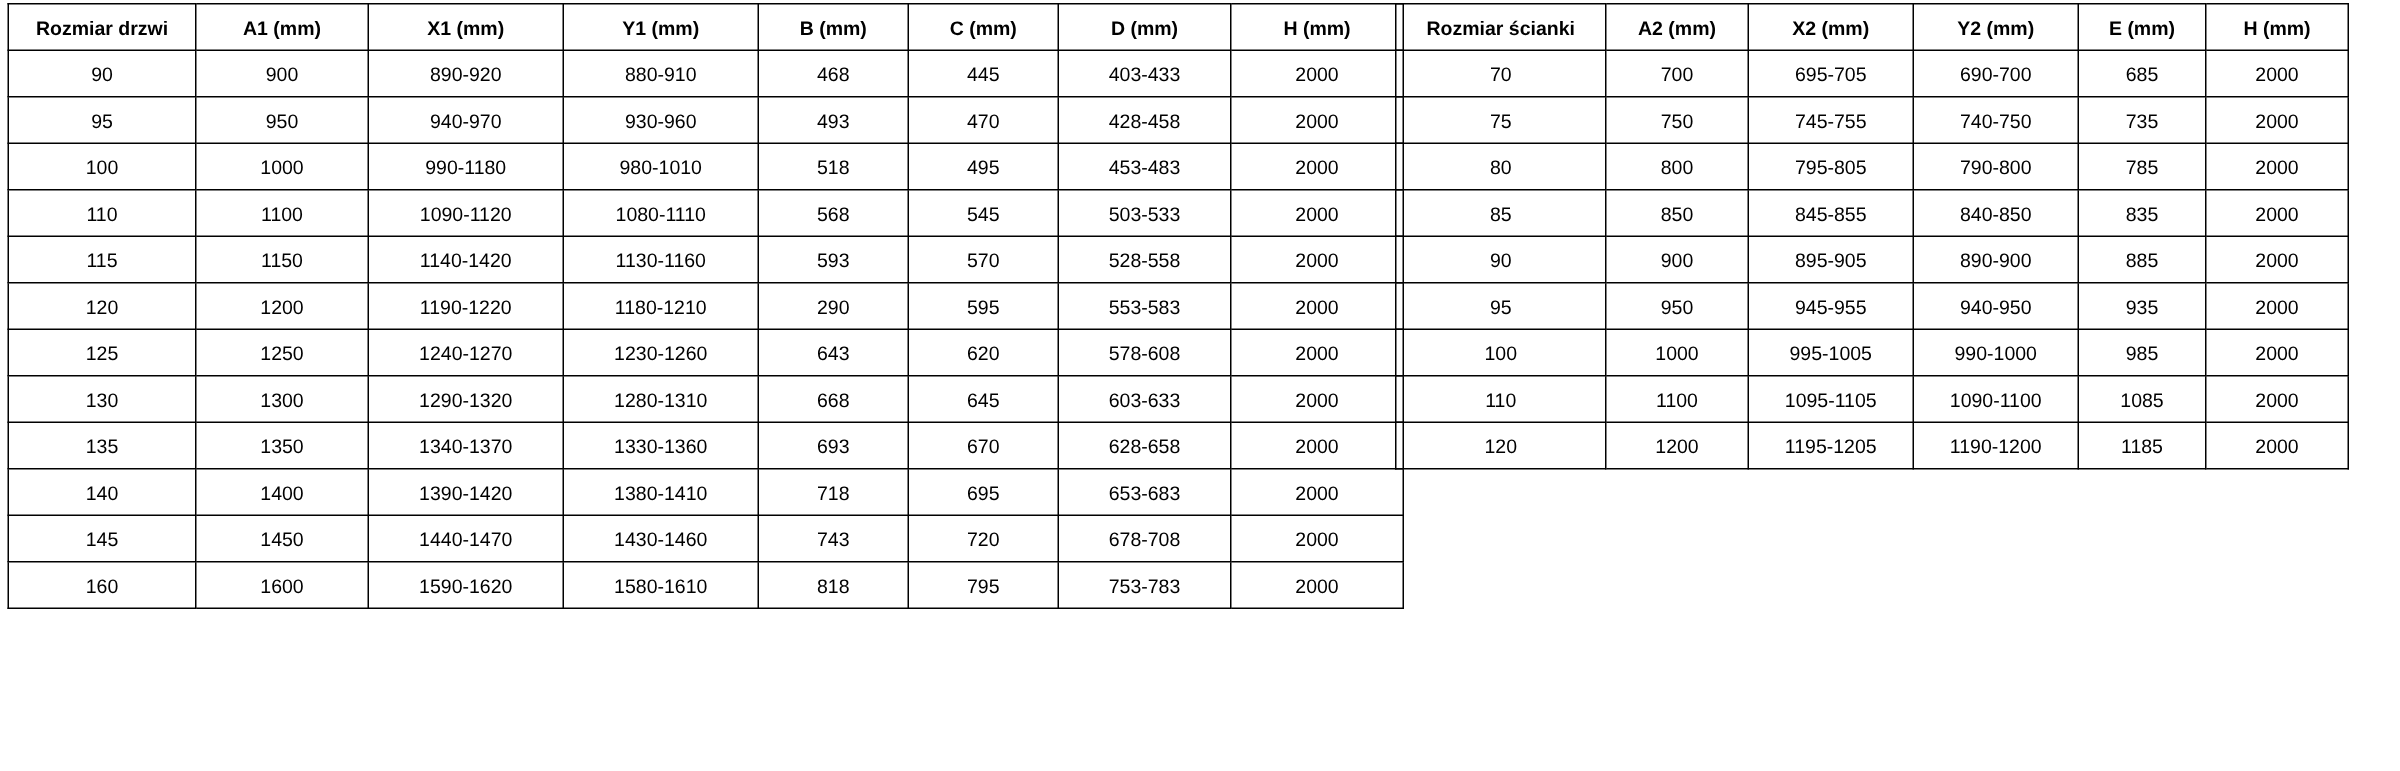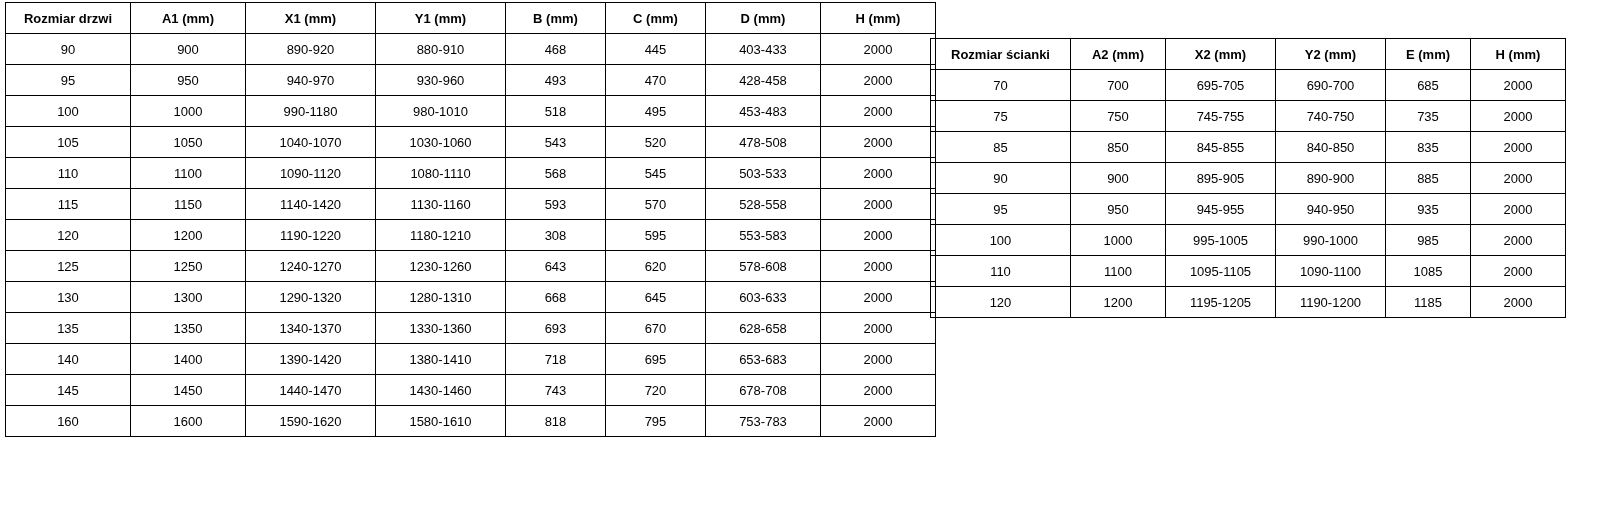--- a/index.html
+++ b/index.html
@@ -55,21 +55,20 @@
   #doors-table col.c7 { width: 115px; }
 
   
   #walls-table-wrap {
     position: absolute;
     left: 930px;
     top: 2px;
   }
   #walls-table {
     width: 635px;
-    margin-top: 36px;
   }
   #walls-table col.c0 { width: 140px; }
   #walls-table col.c1 { width: 95px; }
   #walls-table col.c2 { width: 110px; }
   #walls-table col.c3 { width: 110px; }
   #walls-table col.c4 { width: 85px; }
   #walls-table col.c5 { width: 95px; }
 </style>
 </head>
 <body>
@@ -125,30 +124,20 @@
             <td>100</td>
             <td>1000</td>
             <td>990-1180</td>
             <td>980-1010</td>
             <td>518</td>
             <td>495</td>
             <td>453-483</td>
             <td>2000</td>
           </tr>
           <tr>
-            <td>105</td>
-            <td>1050</td>
-            <td>1040-1070</td>
-            <td>1030-1060</td>
-            <td>543</td>
-            <td>520</td>
-            <td>478-508</td>
-            <td>2000</td>
-          </tr>
-          <tr>
             <td>110</td>
             <td>1100</td>
             <td>1090-1120</td>
             <td>1080-1110</td>
             <td>568</td>
             <td>545</td>
             <td>503-533</td>
             <td>2000</td>
           </tr>
           <tr>
@@ -159,21 +148,21 @@
             <td>593</td>
             <td>570</td>
             <td>528-558</td>
             <td>2000</td>
           </tr>
           <tr>
             <td>120</td>
             <td>1200</td>
             <td>1190-1220</td>
             <td>1180-1210</td>
-            <td>308</td>
+            <td>290</td>
             <td>595</td>
             <td>553-583</td>
             <td>2000</td>
           </tr>
           <tr>
             <td>125</td>
             <td>1250</td>
             <td>1240-1270</td>
             <td>1230-1260</td>
             <td>643</td>
@@ -266,20 +255,28 @@
           </tr>
           <tr>
             <td>75</td>
             <td>750</td>
             <td>745-755</td>
             <td>740-750</td>
             <td>735</td>
             <td>2000</td>
           </tr>
           <tr>
+            <td>80</td>
+            <td>800</td>
+            <td>795-805</td>
+            <td>790-800</td>
+            <td>785</td>
+            <td>2000</td>
+          </tr>
+          <tr>
             <td>85</td>
             <td>850</td>
             <td>845-855</td>
             <td>840-850</td>
             <td>835</td>
             <td>2000</td>
           </tr>
           <tr>
             <td>90</td>
             <td>900</td>

